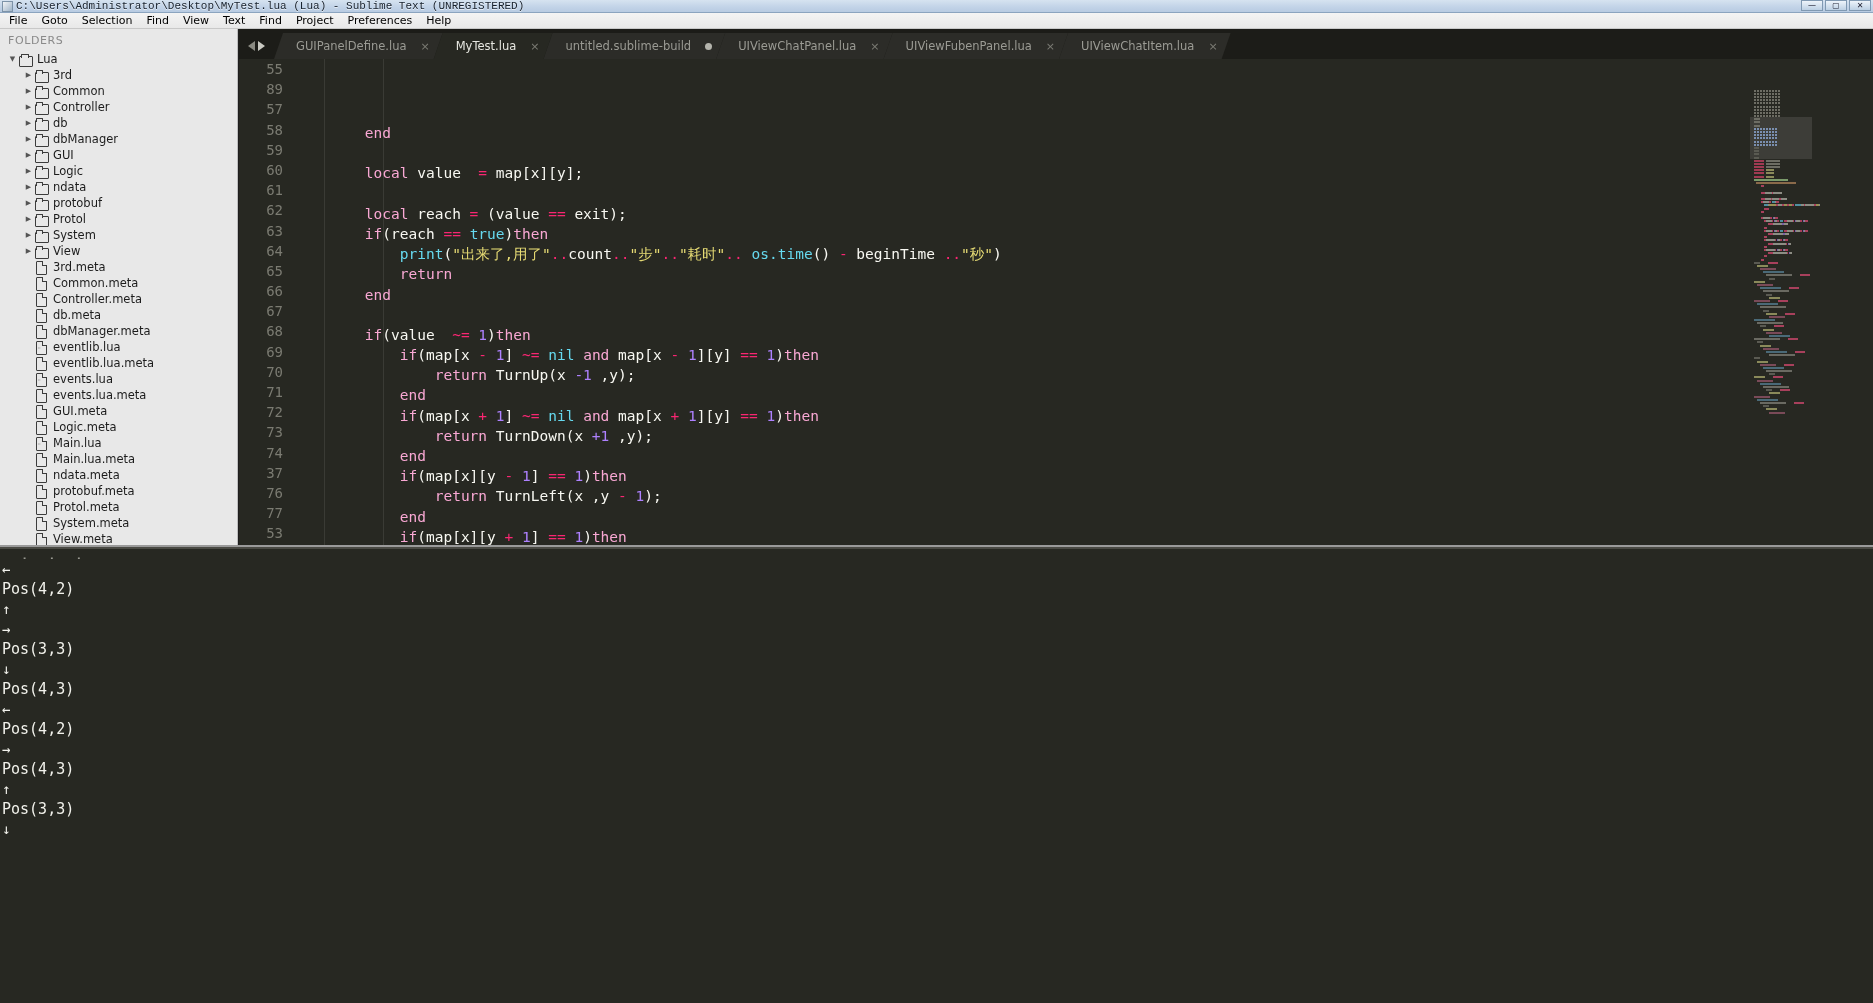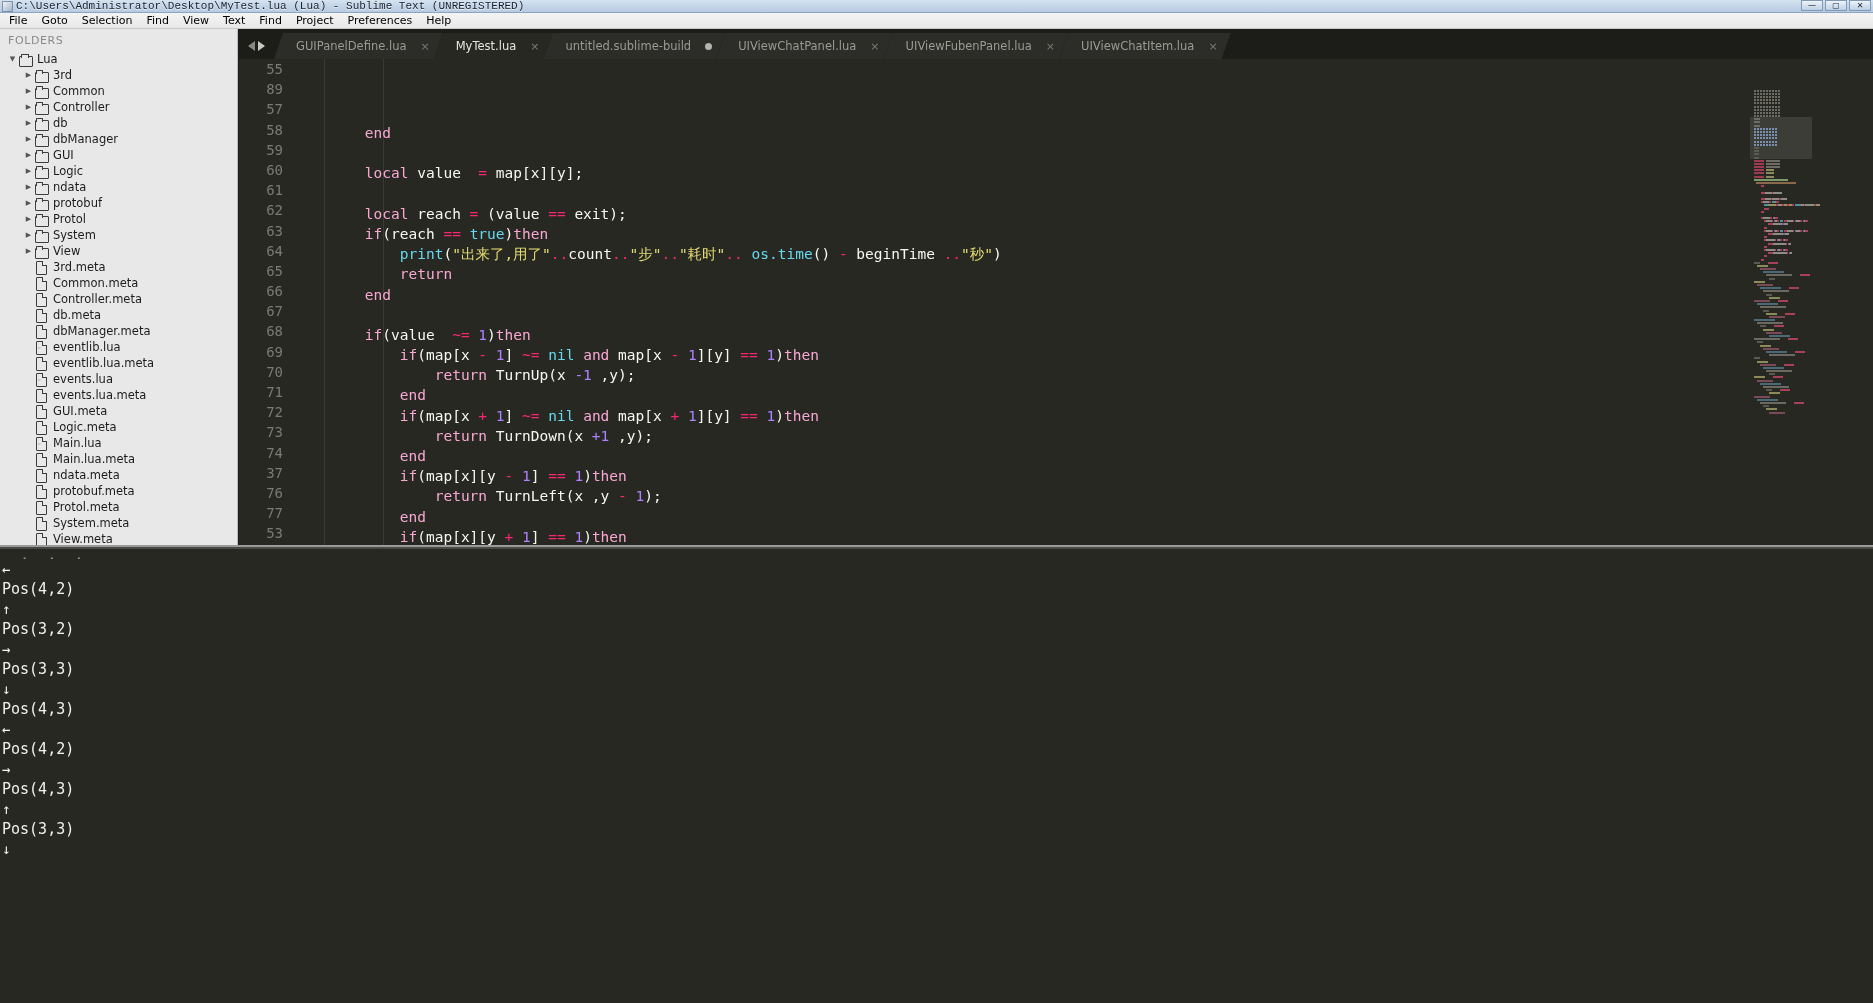--- a/index.html
+++ b/index.html
@@ -1018,21 +1018,20 @@
 
 <div id="splitter"></div>
 
 <div id="console">
   <div class="con-inner">
     <div class="con-top-clip">&nbsp;&nbsp;,&nbsp;&nbsp;,&nbsp;&nbsp;,</div>
     <div id="console-lines">
         <div class="con-line arrow">←</div>
         <div class="con-line">Pos(4,2)</div>
         <div class="con-line arrow">↑</div>
-        <div class="con-line">Pos(3,2)</div>
         <div class="con-line arrow">→</div>
         <div class="con-line">Pos(3,3)</div>
         <div class="con-line arrow">↓</div>
         <div class="con-line">Pos(4,3)</div>
         <div class="con-line arrow">←</div>
         <div class="con-line">Pos(4,2)</div>
         <div class="con-line arrow">→</div>
         <div class="con-line">Pos(4,3)</div>
         <div class="con-line arrow">↑</div>
         <div class="con-line">Pos(3,3)</div>

